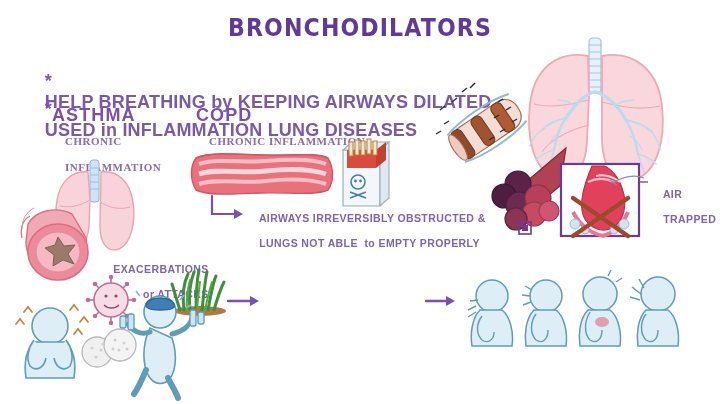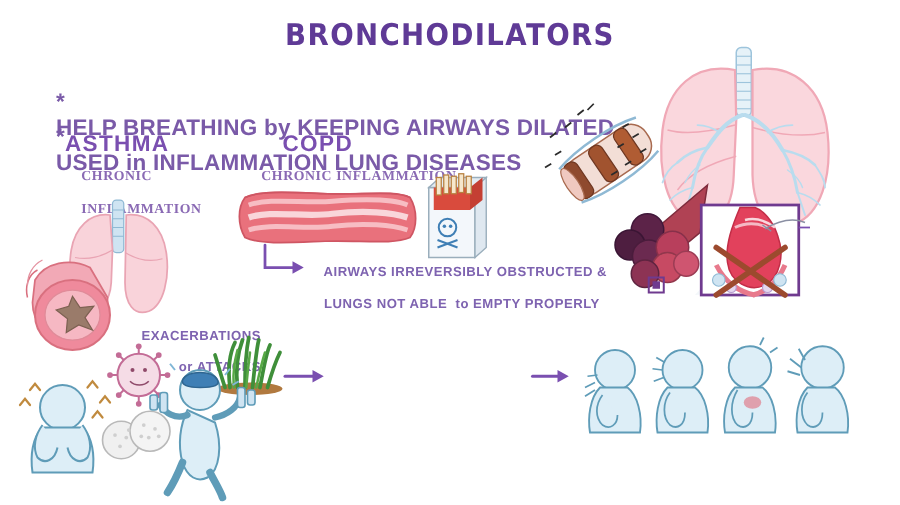--- a/index.html
+++ b/index.html
@@ -29,21 +29,21 @@
   .sub{
     font-size:11px;font-weight:bold;color:#8a6ab4;letter-spacing:0.5px;
     line-height:13px;font-family:Liberation Serif, serif;
   }
   .note{
     font-size:10.5px;font-weight:bold;color:#7e63b0;letter-spacing:0.4px;
     line-height:12.5px;font-family:"Liberation Sans", sans-serif;
   }
   .asthma-h{left:52px;top:105px;}
   .asthma-s{left:52px;top:122px;}
-  .copd-h{left:196px;top:105px;margin-left:30px;}
+  .copd-h{left:196px;top:105px;}
   .copd-s{left:196px;top:122px;}
   .copd-note{left:246px;top:199px;}
   .exac{left:100px;top:250px;text-align:right;}
   .rev-note{left:264px;top:286px;}
   .air-note{left:650px;top:175px;}
   svg{display:block;}
 </style>
 </head>
 <body>
 
@@ -76,20 +76,24 @@
     <span>AIRWAYS IRREVERSIBLY OBSTRUCTED &amp;</span><br>
     <span>LUNGS NOT ABLE  to EMPTY PROPERLY</span>
   </div>
 
   <div class="tx note exac">
     <span>EXACERBATIONS</span><br>
     <span>or ATTACKS</span>
   </div>
 
 
+  <div class="tx note air-note">
+    <span>AIR</span><br>
+    <span>TRAPPED</span>
+  </div>
 
   <svg width="720" height="404" viewBox="0 0 720 404" style="position:absolute;left:0;top:0;">
 
     <g>
       <rect x="90" y="160" width="9" height="42" rx="3" fill="#cfe4f2" stroke="#8fb9d4" stroke-width="1"></rect>
       <line x1="90" y1="168" x2="99" y2="168" stroke="#8fb9d4" stroke-width="0.8"></line>
       <line x1="90" y1="175" x2="99" y2="175" stroke="#8fb9d4" stroke-width="0.8"></line>
       <line x1="90" y1="182" x2="99" y2="182" stroke="#8fb9d4" stroke-width="0.8"></line>
       <line x1="90" y1="189" x2="99" y2="189" stroke="#8fb9d4" stroke-width="0.8"></line>
       <path d="M88 172 C72 170 60 182 57 200 C54 218 58 238 68 244 C80 250 88 242 89 226 L90 200 Z" fill="#f9d3da" stroke="#e9a4b3" stroke-width="1.4"></path>

